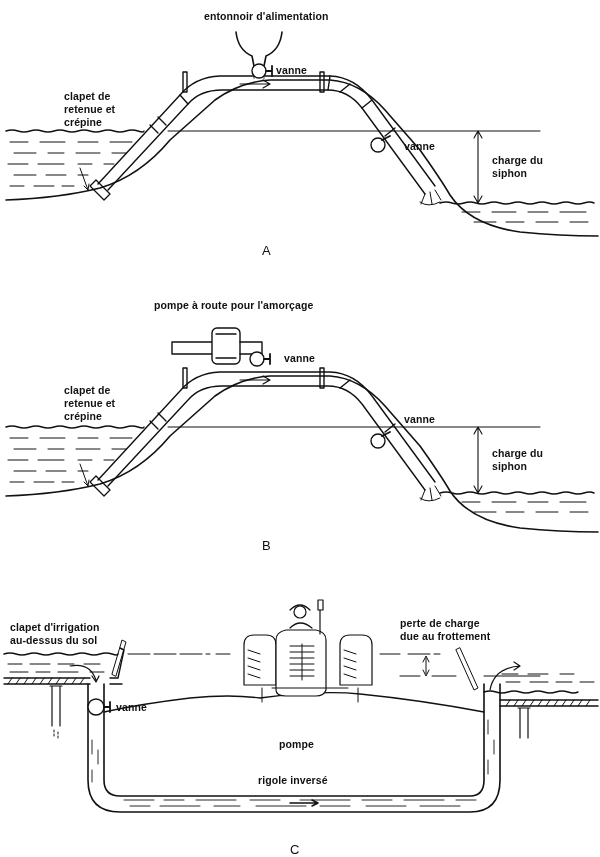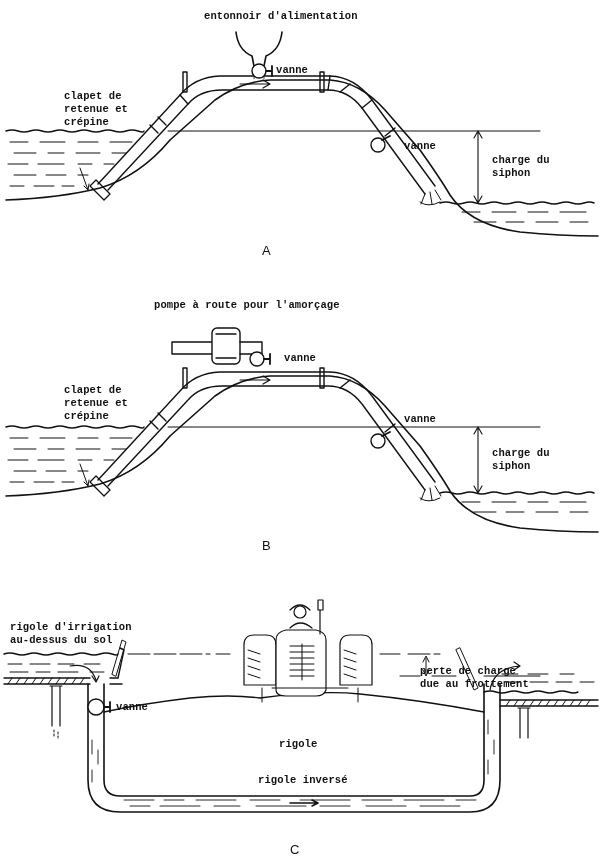--- a/index.html
+++ b/index.html
@@ -1,18 +1,18 @@
 <!DOCTYPE html>
 <html><head>
 <meta charset="utf-8">
 <style>
   html,body{margin:0;padding:0;background:#fff;}
   body{width:600px;height:857px;position:relative;overflow:hidden;font-family:"Liberation Sans",sans-serif;color:#111;}
   svg{position:absolute;left:0;top:0;}
-  .lbl{position:absolute;font-size:10.5px;font-weight:bold;line-height:13px;white-space:nowrap;letter-spacing:0.1px;font-family:Liberation Mono, monospace;}
+  .lbl{position:absolute;font-size:10.5px;font-weight:bold;line-height:13px;white-space:nowrap;letter-spacing:0.1px;}
   .lbl.ml{white-space:pre-line;}
   .cap{position:absolute;font-size:13px;font-weight:normal;}
 </style>
 </head>
 <body>
 
 <svg width="600" height="857" viewBox="0 0 600 857" fill="none" stroke="#111" stroke-width="1.4" stroke-linecap="round" stroke-linejoin="round">
 
   <g>
 
@@ -178,20 +178,20 @@
 <span class="lbl" style="left:154px;top:299px;">pompe à route pour l'amorçage</span>
 <span class="lbl" style="left:284px;top:352px;">vanne</span>
 <span class="lbl ml" style="left:64px;top:384px;">clapet de
 retenue et
 crépine</span>
 <span class="lbl" style="left:404px;top:413px;">vanne</span>
 <span class="lbl ml" style="left:492px;top:447px;">charge du
 siphon</span>
 <span class="cap" style="left:262px;top:538px;">B</span>
 
-<span class="lbl ml" style="left:10px;top:621px;">rigole d'irrigation
+<span class="lbl ml" style="left:10px;top:621px;">clapet d'irrigation
 au-dessus du sol</span>
 <span class="lbl" style="left:116px;top:701px;">vanne</span>
-<span class="lbl ml" style="left:420px;top:617px;margin-top:48px;">perte de charge
+<span class="lbl ml" style="left:400px;top:617px;">perte de charge
 due au frottement</span>
-<span class="lbl" style="left:279px;top:738px;">rigole</span>
+<span class="lbl" style="left:279px;top:738px;">pompe</span>
 <span class="lbl" style="left:258px;top:774px;">rigole inversé</span>
 <span class="cap" style="left:290px;top:842px;">C</span>
 
 </body></html>

